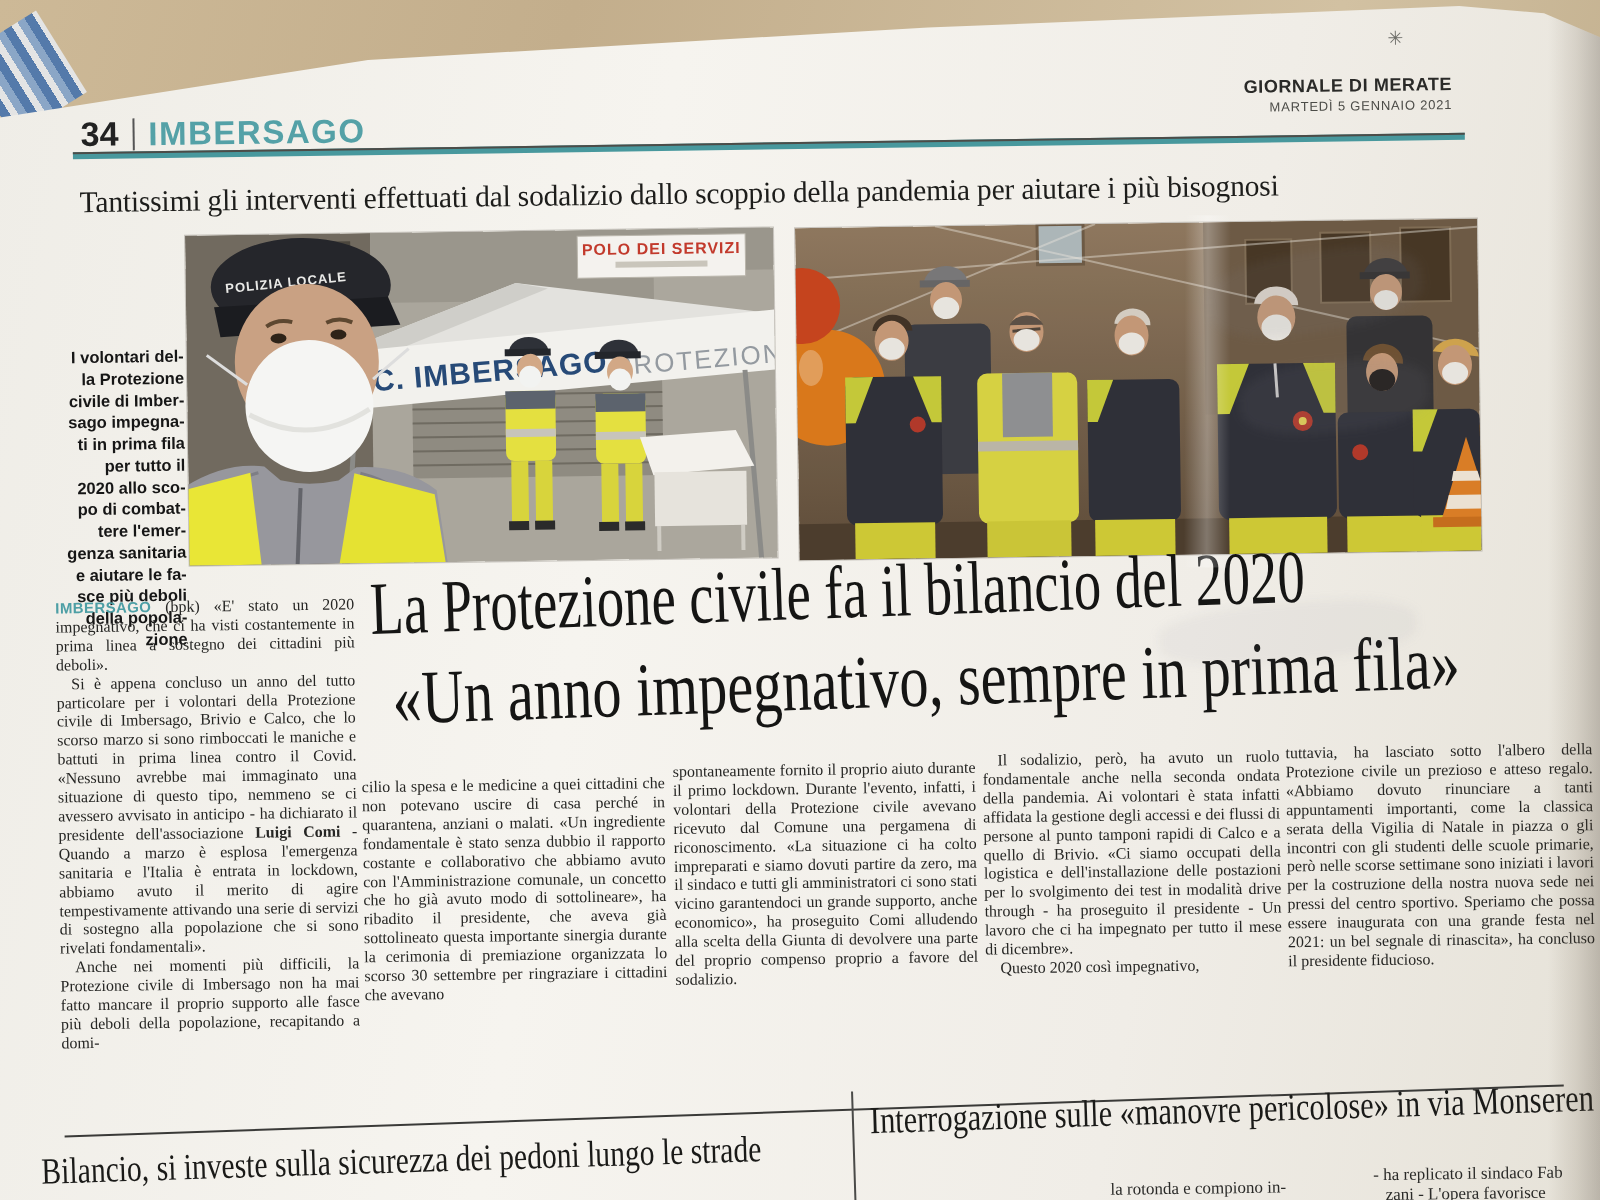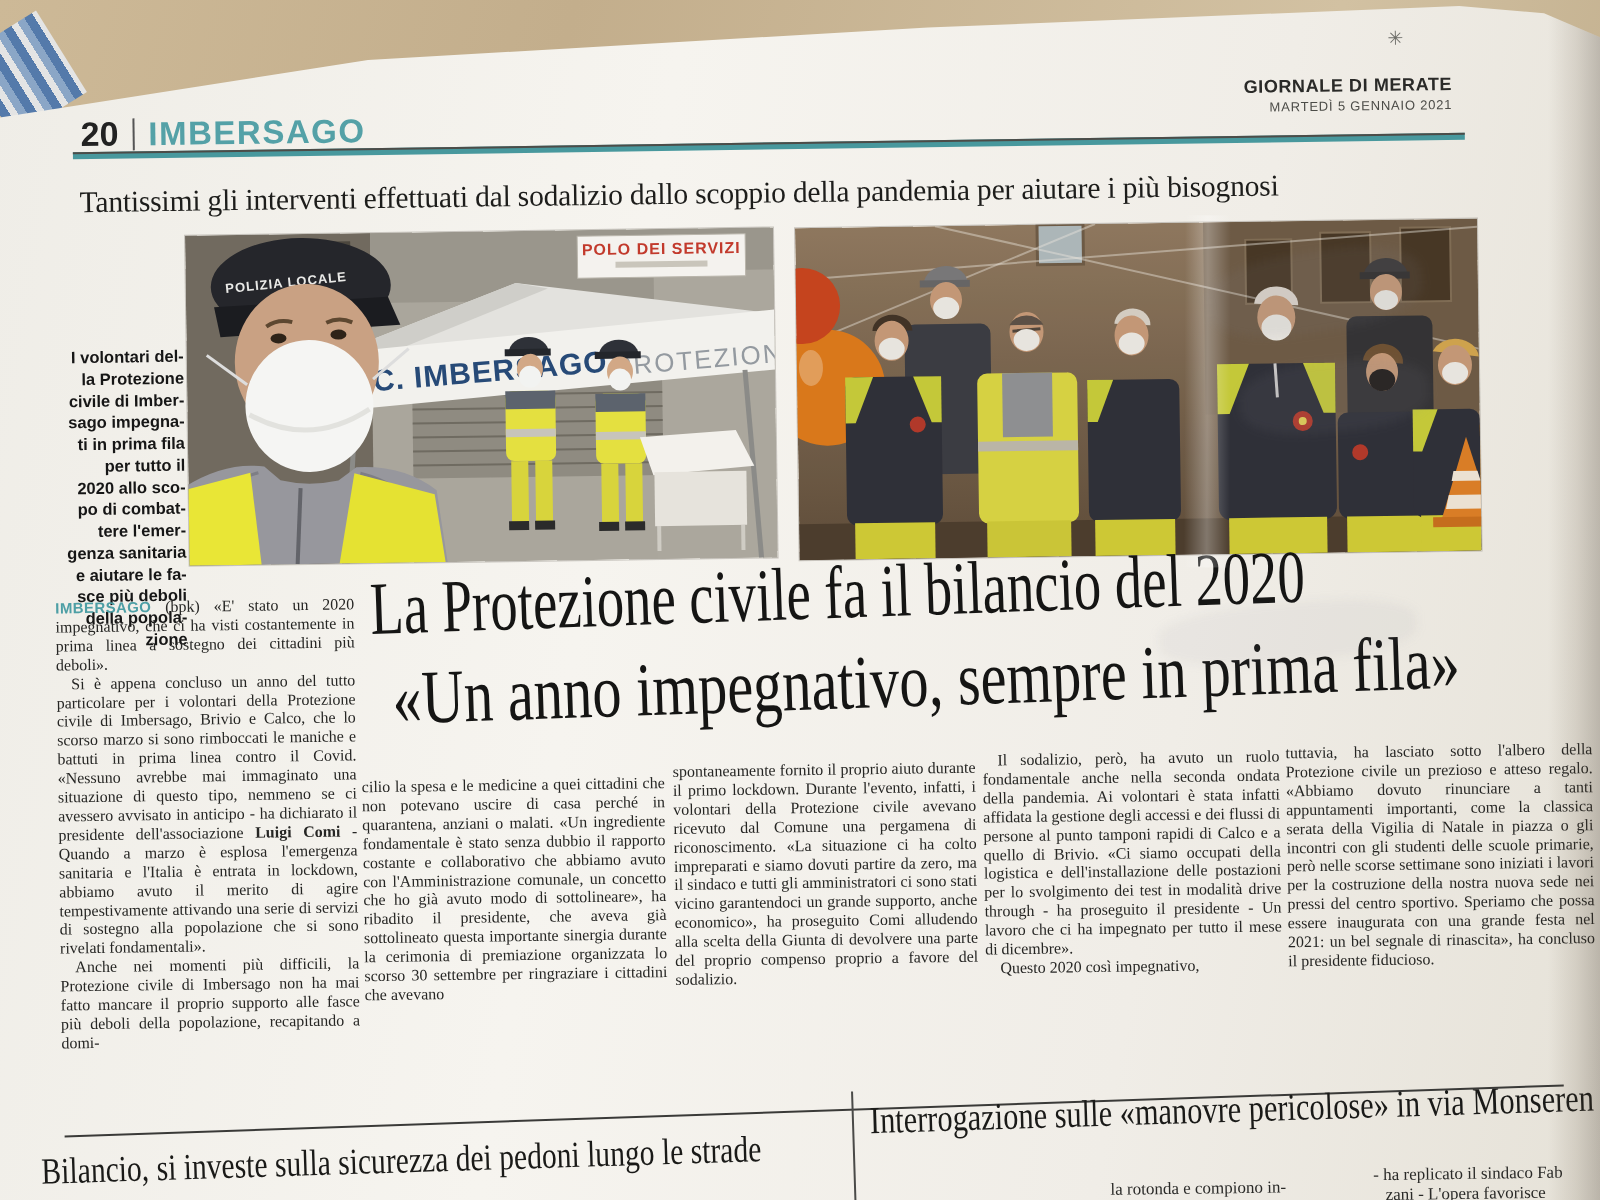--- a/index.html
+++ b/index.html
@@ -75,21 +75,21 @@
  <div class="tilt">
 
   <div class="reg-mark">✳</div>
 
   <div class="masthead">
     <div class="masthead-title">GIORNALE DI MERATE</div>
     <div class="masthead-date">MARTEDÌ 5 GENNAIO 2021</div>
   </div>
 
   <div class="section-head">
-    <span class="page-num">20</span>
+    <span class="page-num">34</span>
     <span class="head-div"></span>
     <span class="section-name">IMBERSAGO</span>
   </div>
   <div class="teal-rule"></div>
 
   <div class="standfirst">Tantissimi gli interventi effettuati dal sodalizio dallo scoppio della pandemia per aiutare i più bisognosi</div>
 
   <div class="caption">I volontari del-
 la Protezione
 civile di Imber-

